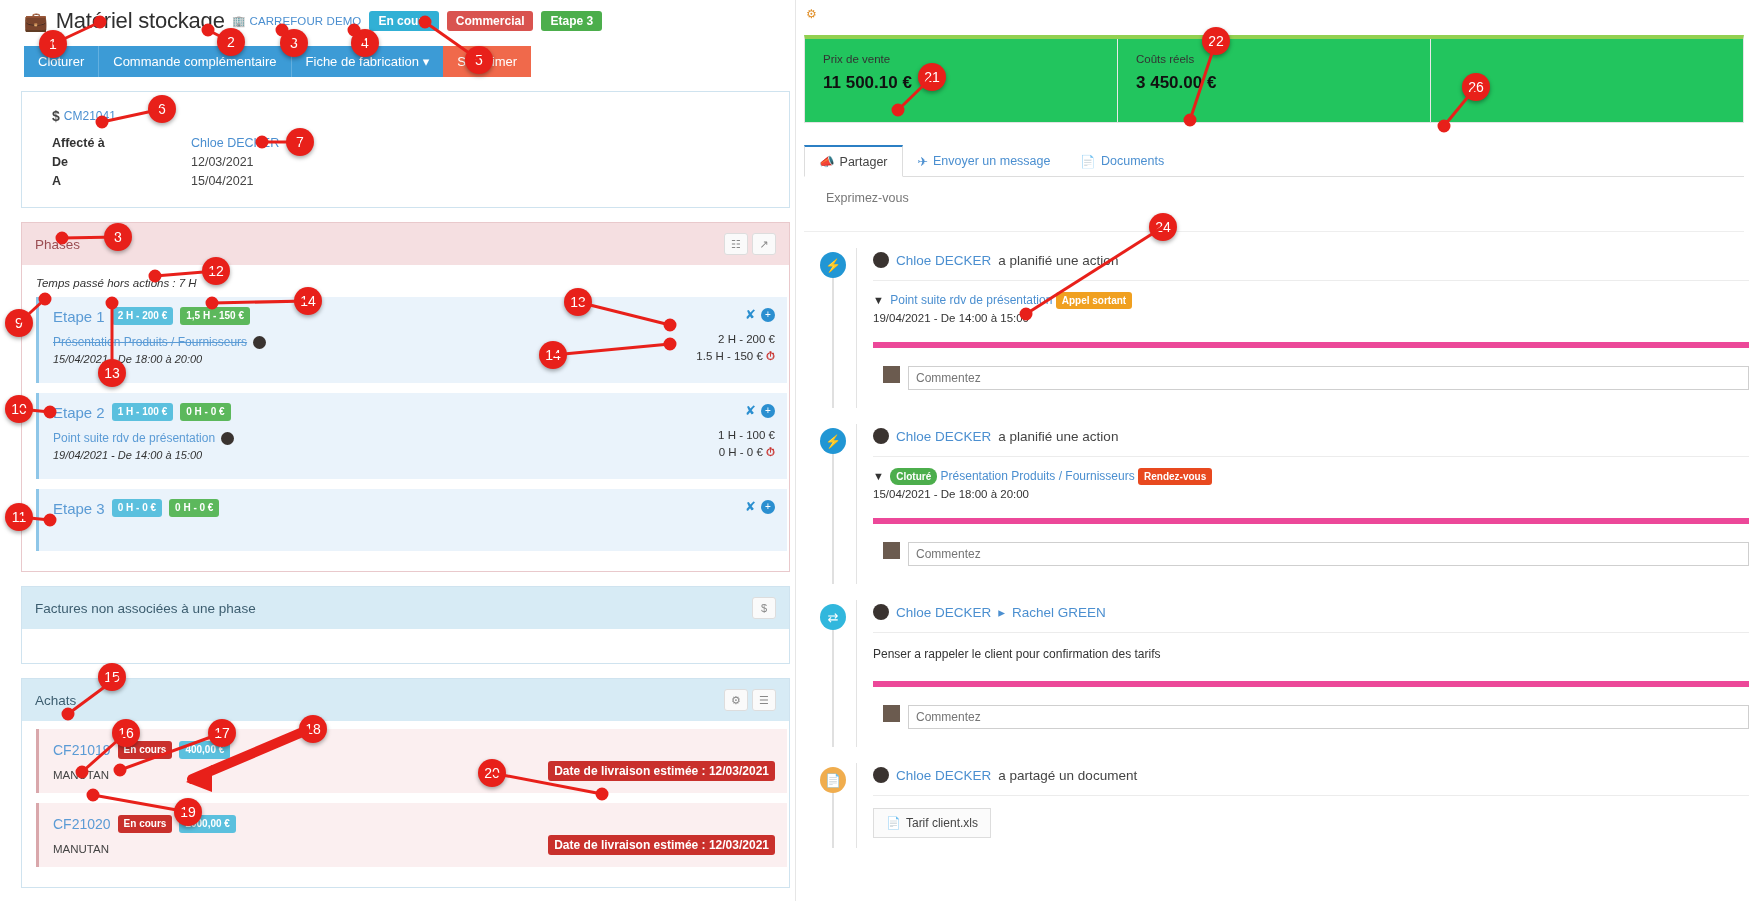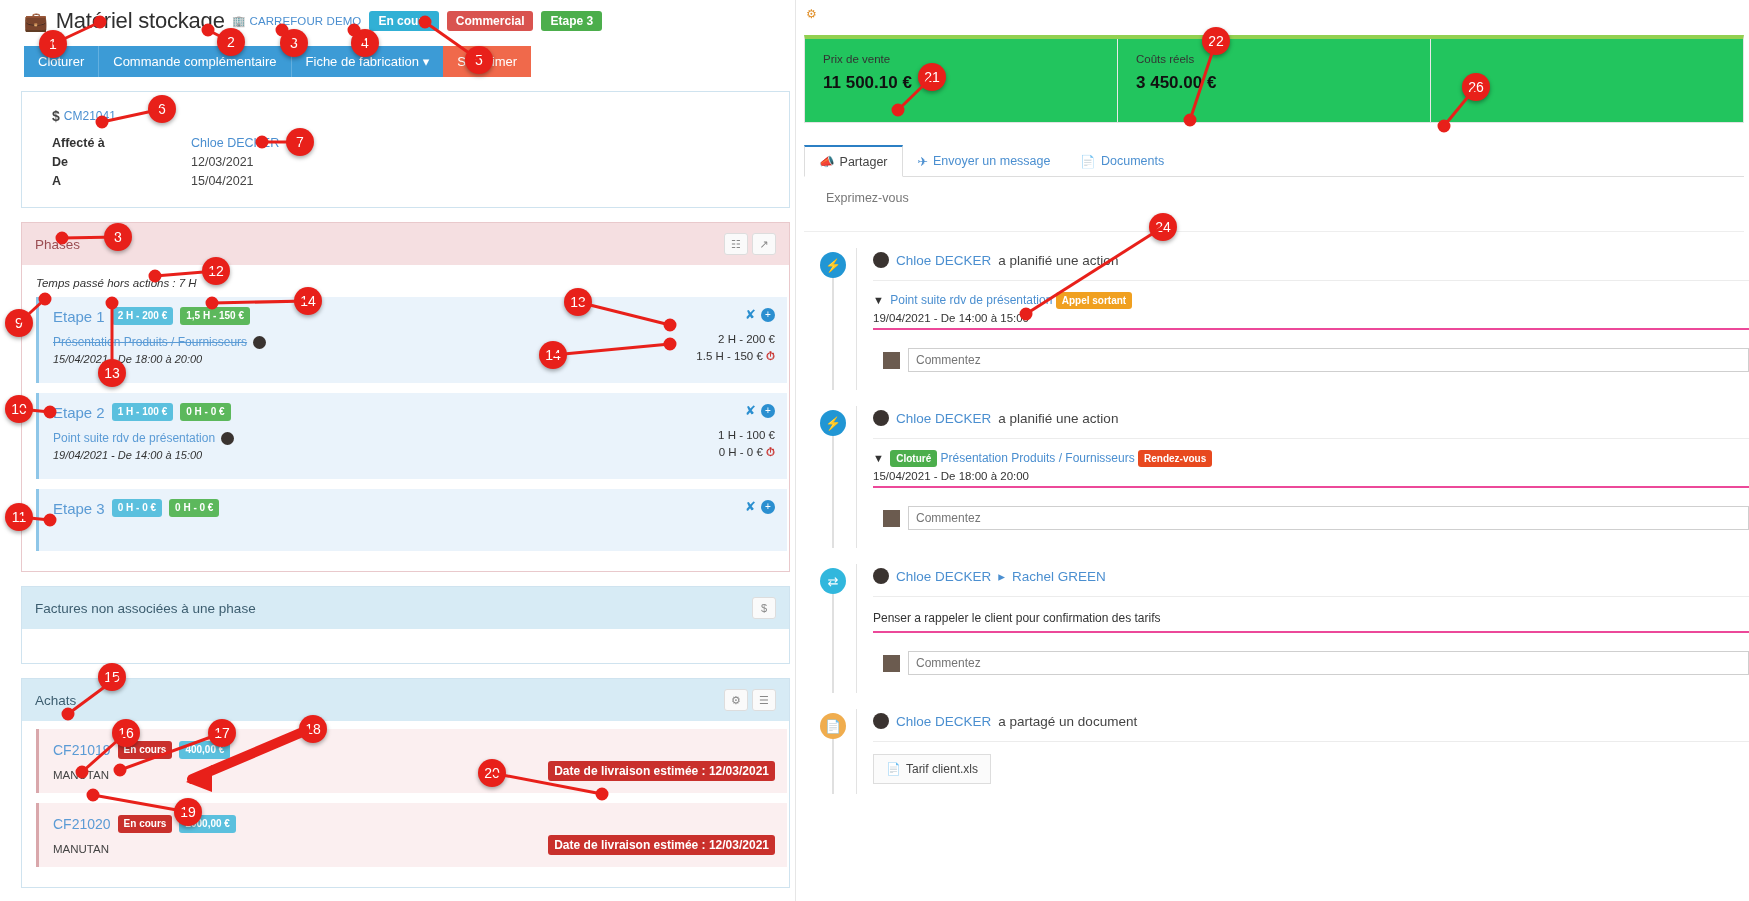--- a/index.html
+++ b/index.html
@@ -109,24 +109,24 @@
   .feed-box { border-left:1px solid #e3e3e3; padding:0 0 0 16px; margin-right:0; }
   .feed-who { display:flex; align-items:center; gap:7px; font-size:13.5px; color:#444; padding:4px 0 12px 0; }
   .feed-who a { color:#4b8fd0; text-decoration:none; }
   .feed-who .avatar { width:16px; height:16px; }
   .feed-sep { border-top:1px solid #ececec; }
   .feed-detail { padding:12px 0 4px 0; font-size:12px; }
   .chev { color:#333; font-size:11px; margin-right:3px; }
   .feed-detail a { color:#4b8fd0; text-decoration:none; }
   .tag.orange { background:#f0a020; }
   .tag.orangered { background:#e8491f; }
-  .tag.greendark { background:#4cae4c; }
+  .tag.greendark { background:#4cae4c;border-radius:8px; }
   .feed-date { font-size:11.5px; color:#333; margin-top:5px; }
   .feed-text { font-size:12px; color:#333; padding:14px 0 6px 0; }
-  .comment-row { display:flex; align-items:center; gap:8px; padding:18px 0 18px 10px; border-top:2px solid #ec4899; margin-top:0; }
+  .comment-row { display:flex; align-items:flex-start; gap:8px; padding:18px 0 18px 10px; border-top:6px solid #ec4899; margin-top:14px; }
   .comment-av { width:17px; height:17px; background:#6b5b4f; flex:0 0 17px; }
   .comment-input { flex:1; border:1px solid #cfcfcf; height:24px; padding:3px 7px; font-size:12px; color:#999; font-family:inherit; }
   .doc-chip { display:inline-flex; align-items:center; gap:5px; border:1px solid #ddd; background:#fbfbfb; padding:7px 12px; font-size:12px; color:#444; margin:12px 0 10px 0; }
   .arrow-sep { color:#4b8fd0; }
 
   
   .anno { position:absolute; z-index:50; pointer-events:none; }
   .anno .bub { position:absolute; width:28px; height:28px; border-radius:50%; background:#e8201a; color:#fff;
      font-size:14px; display:flex; align-items:center; justify-content:center; font-family:"Liberation Sans", sans-serif;
      box-shadow:0 2px 4px rgba(0,0,0,.35); transform:translate(-50%,-50%); }

